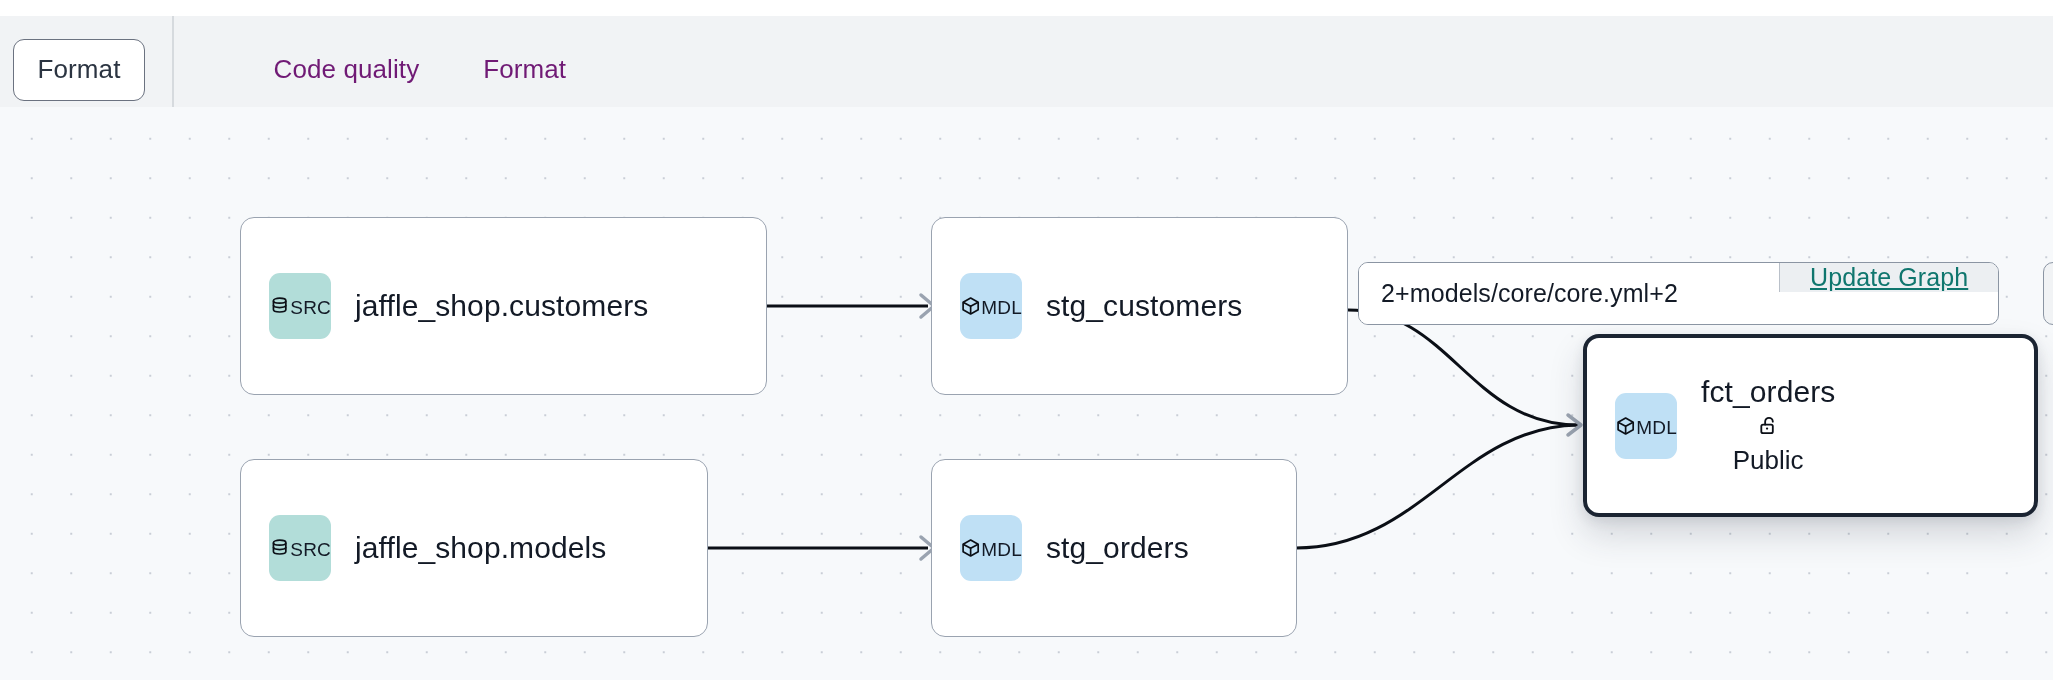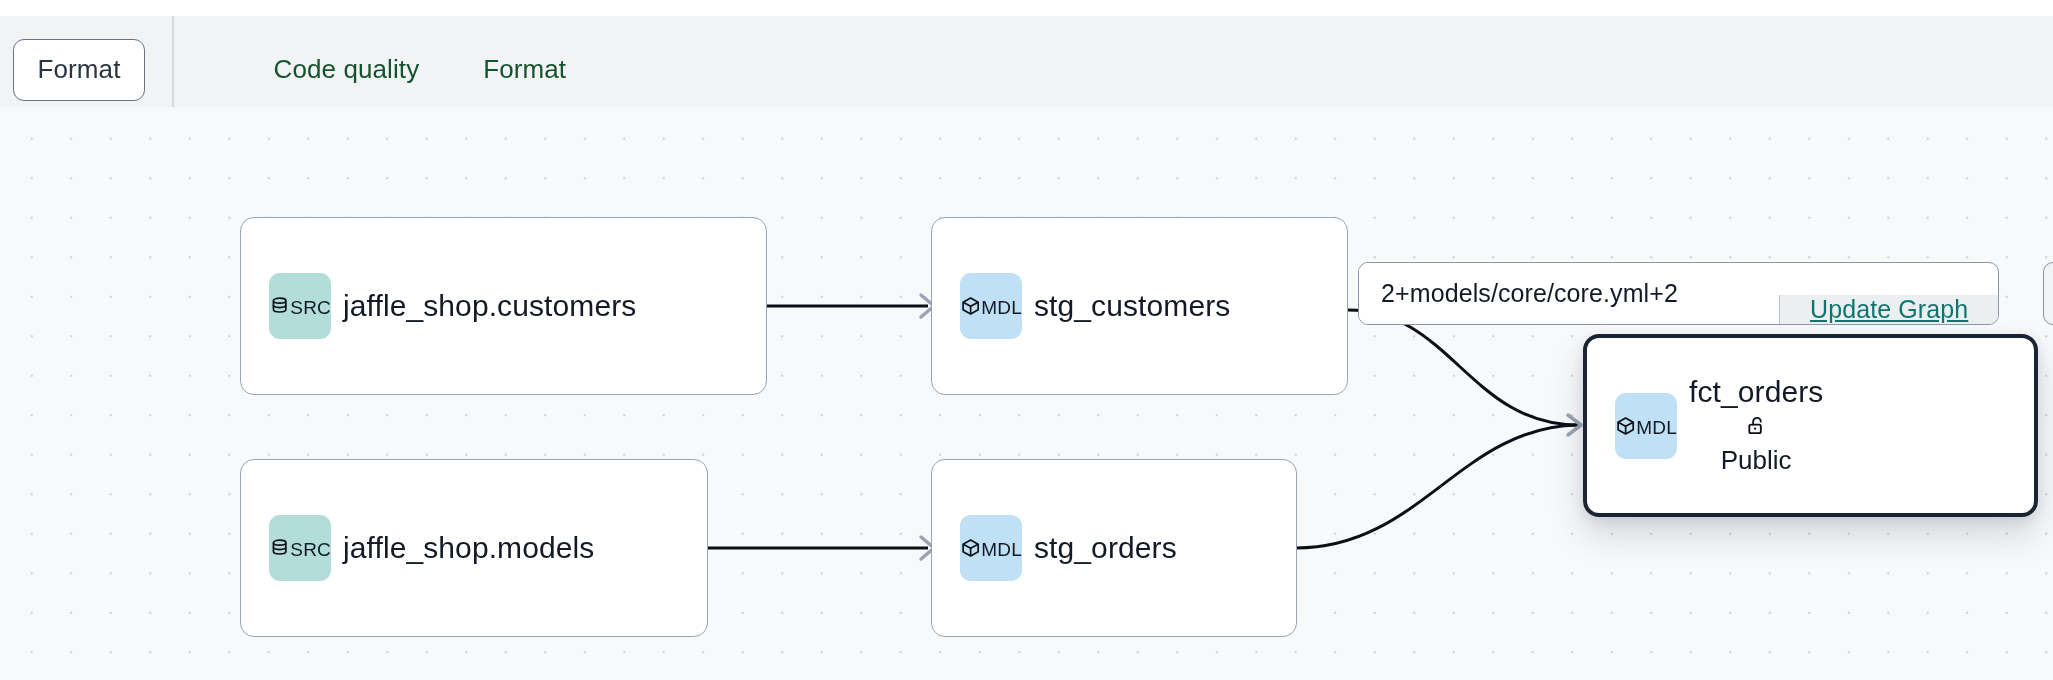--- a/index.html
+++ b/index.html
@@ -66,21 +66,21 @@
     padding-left: 68px;
     gap: 0px;
   }
 
   .tab {
     height: 107px;
     display: flex;
     align-items: center;
     padding: 0 32px;
     font-size: 26px;
-    color: #14532d;
+    color: #701a75;
     cursor: pointer;
     position: relative;
     letter-spacing: 0.1px;
   }
   .tab .tab-label { pointer-events: none; }
 
   .tab.active::after {
     content: "";
     position: absolute;
     left: 10px;
@@ -148,21 +148,21 @@
 
   .badge-text {
     font-size: 19px;
     color: #131a26;
     line-height: 1;
     margin-top: 3px;
     letter-spacing: 0.2px;
   }
 
   .node-body {
-    margin-left: 12px;
+    margin-left: 24px;
     display: flex;
     flex-direction: column;
     justify-content: center;
     gap: 4px;
   }
 
   .node-title {
     font-size: 30px;
     color: #131a26;
     line-height: 1.15;
@@ -180,21 +180,21 @@
     flex-direction: column;
   }
 
   
   .graph-control {
     position: absolute;
     left: 1358px;
     top: 155px;
     height: 63px;
     display: flex;
-    align-items: flex-end;
+    align-items: flex-start;
     border: 1.5px solid #8b95a3;
     border-radius: 10px;
     overflow: hidden;
     background: #ffffff;
   }
 
   .selector-input {
     width: 420px;
     height: 100%;
     border: none;

